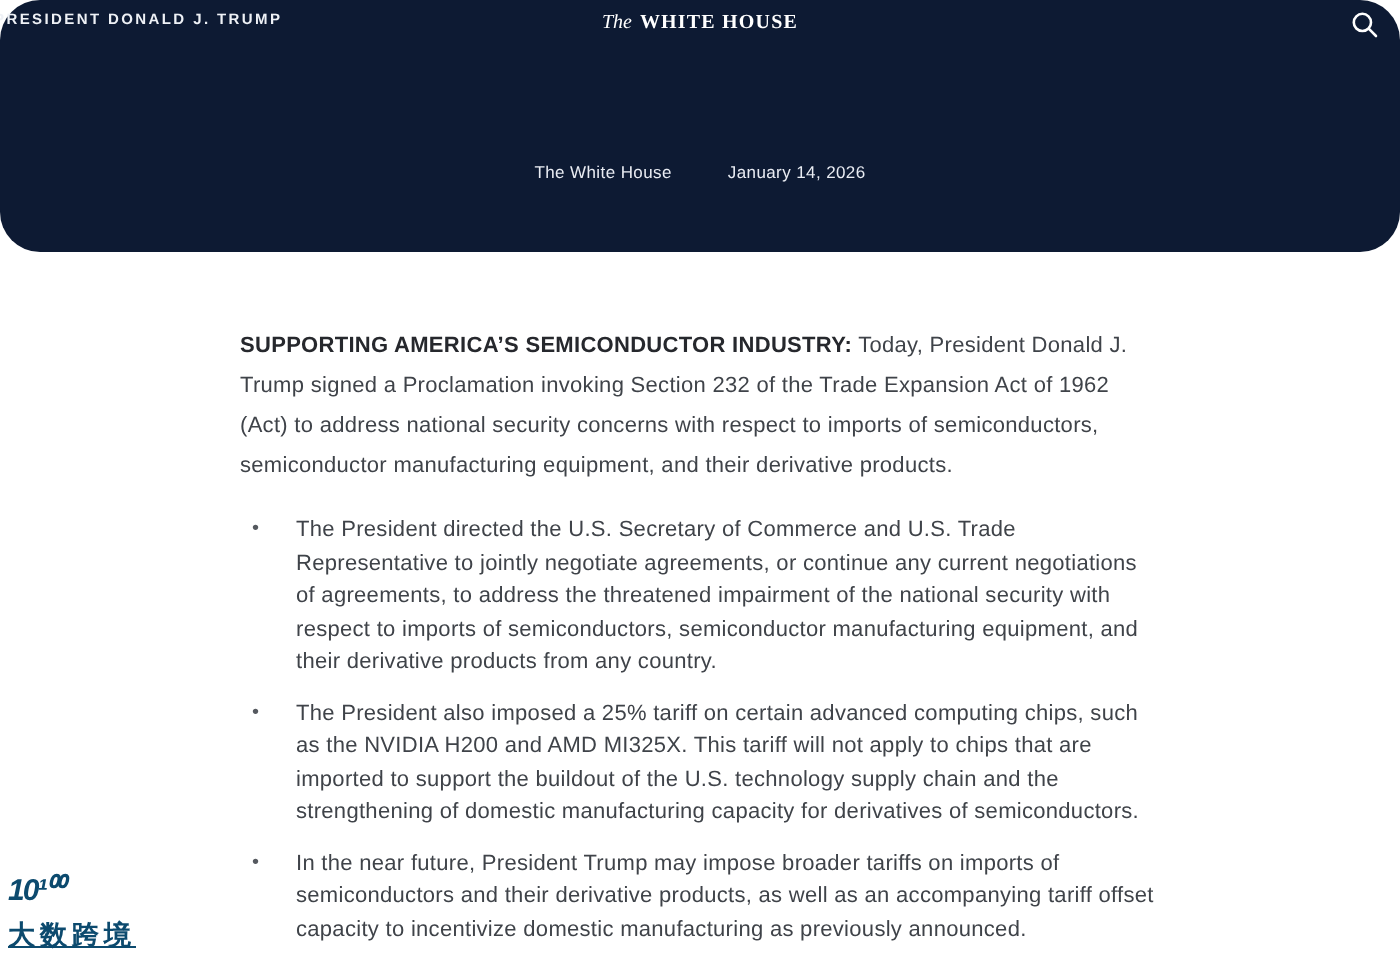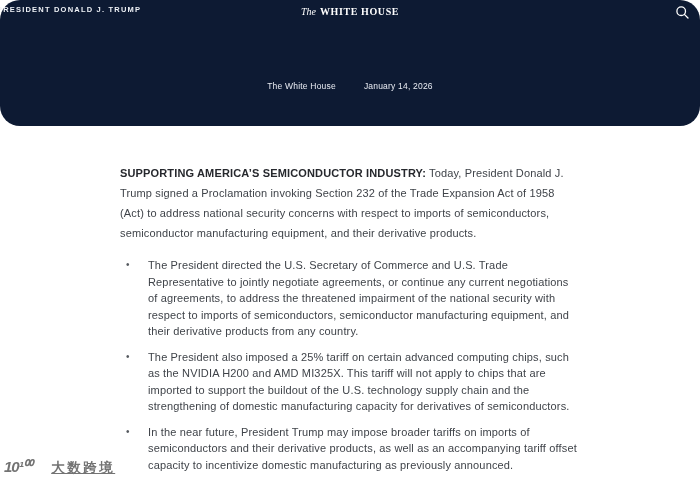--- a/index.html
+++ b/index.html
@@ -134,24 +134,25 @@
   }
   .li-text { flex: 1; }
 
   
   .watermark {
     position: absolute;
     left: 4px;
     bottom: 3px;
     display: flex;
     align-items: baseline;
-    gap: 20px;
-    color: #737373;
+    gap: 5px;
+    color: #0c4a6e;
     font-weight: bold;
     user-select: none;
+    flex-direction: column;
   }
   .wm-logo {
     font-size: 15px;
     font-style: italic;
     letter-spacing: -1px;
   }
   .wm-text {
     font-size: 13.5px;
     letter-spacing: 2.5px;
     font-family: "DejaVu Sans", sans-serif;
@@ -178,21 +179,21 @@
     </button>
 
 
     <div class="meta-row">
       <a>The White House</a>
       <span>January 14, 2026</span>
     </div>
   </header>
 
   <main class="content">
-    <p class="lead"><strong>SUPPORTING AMERICA’S SEMICONDUCTOR INDUSTRY:</strong><span> Today, President Donald J. Trump signed a Proclamation invoking Section 232 of the Trade Expansion Act of 1958 (Act) to address national security concerns with respect to imports of semiconductors, semiconductor manufacturing equipment, and their derivative products.</span></p>
+    <p class="lead"><strong>SUPPORTING AMERICA’S SEMICONDUCTOR INDUSTRY:</strong><span> Today, President Donald J. Trump signed a Proclamation invoking Section 232 of the Trade Expansion Act of 1962 (Act) to address national security concerns with respect to imports of semiconductors, semiconductor manufacturing equipment, and their derivative products.</span></p>
 
     <ul class="points">
       <li>
         <span class="dot">•</span>
         <span class="li-text">The President directed the U.S. Secretary of Commerce and U.S. Trade Representative to jointly negotiate agreements, or continue any current negotiations of agreements, to address the threatened impairment of the national security with respect to imports of semiconductors, semiconductor manufacturing equipment, and their derivative products from any country.</span>
       </li>
       <li>
         <span class="dot">•</span>
         <span class="li-text">The President also imposed a 25% tariff on certain advanced computing chips, such as the NVIDIA H200 and AMD MI325X. This tariff will not apply to chips that are imported to support the buildout of the U.S. technology supply chain and the strengthening of domestic manufacturing capacity for derivatives of semiconductors.</span>
       </li>

